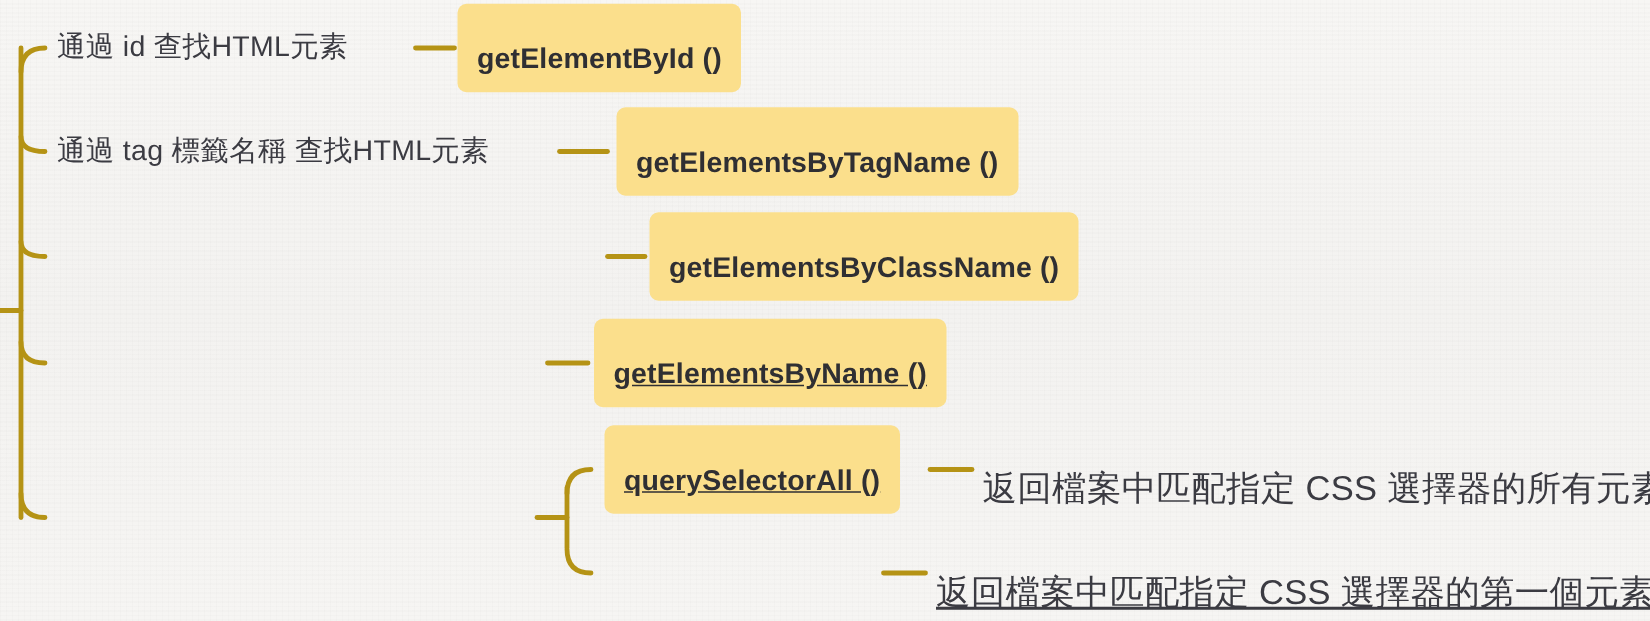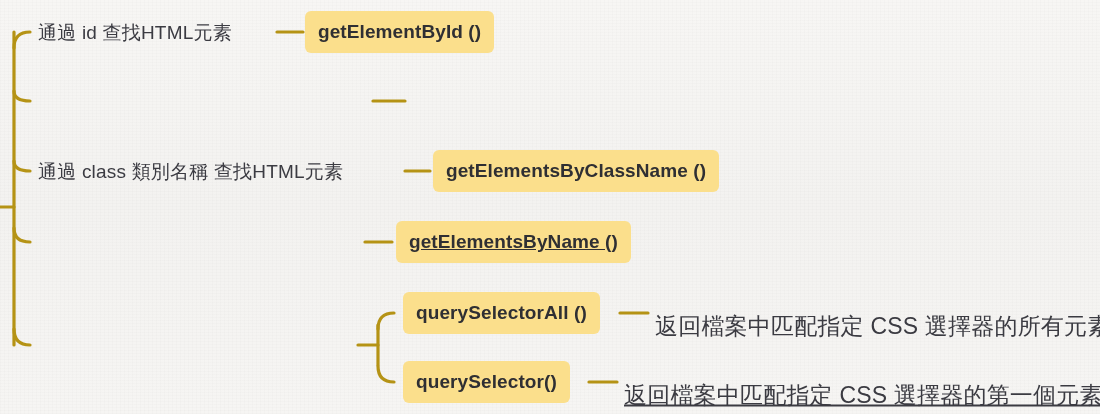--- a/index.html
+++ b/index.html
@@ -47,21 +47,21 @@
 
   .method-badge {
     position: absolute;
     white-space: nowrap;
     background-color: #fbdf8c;
     color: #2f2f33;
     font-size: 19px;
     font-weight: bold;
     line-height: 1;
     letter-spacing: 0.1px;
-    padding: 11px 13px 12px 13px;
+    padding: 28px 13px 12px 13px;
     border-radius: 6px;
     transform: translateY(-50%);
   }
 
   .desc-label {
     position: absolute;
     white-space: nowrap;
     color: #3b3b42;
     font-size: 23px;
     line-height: 1;
@@ -98,33 +98,33 @@
       <path d="M 378 329 Q 378 313 394 313"></path>
       <path d="M 378 366 Q 378 382 394 382"></path>
 
       <path d="M 620 313 L 648 313"></path>
       <path d="M 589 382 L 617 382"></path>
     </g>
   </svg>
 
   <div class="node-label" style="left:38px; top:32px;">通過 id 查找HTML元素</div>
 
+  <div class="node-label" style="left:38px; top:101px;">通過 tag 標籤名稱 查找HTML元素</div>
 
-  <div class="node-label" style="left:38px; top:171px;">通過 class 類別名稱 查找HTML元素</div>
 
 
 
   <div class="method-badge" style="left:305px; top:32px;">getElementById ()</div>
 
+  <div class="method-badge" style="left:411px; top:101px;">getElementsByTagName ()</div>
 
   <div class="method-badge" style="left:433px; top:171px;">getElementsByClassName ()</div>
 
   <div class="method-badge" style="left:396px; top:242px;text-decoration:underline;">getElementsByName ()</div>
 
-  <div class="method-badge" style="left:403px; top:313px;">querySelectorAll ()</div>
+  <div class="method-badge" style="left:403px; top:313px;text-decoration:underline;">querySelectorAll ()</div>
 
-  <div class="method-badge" style="left:403px; top:382px;">querySelector()</div>
 
   <div class="desc-label" style="left:655px; top:313px;">返回檔案中匹配指定 CSS 選擇器的所有元素</div>
 
   <div class="desc-label" style="left:624px; top:382px;text-decoration:underline;">返回檔案中匹配指定 CSS 選擇器的第一個元素</div>
 
 </div>
 
 </body></html>

